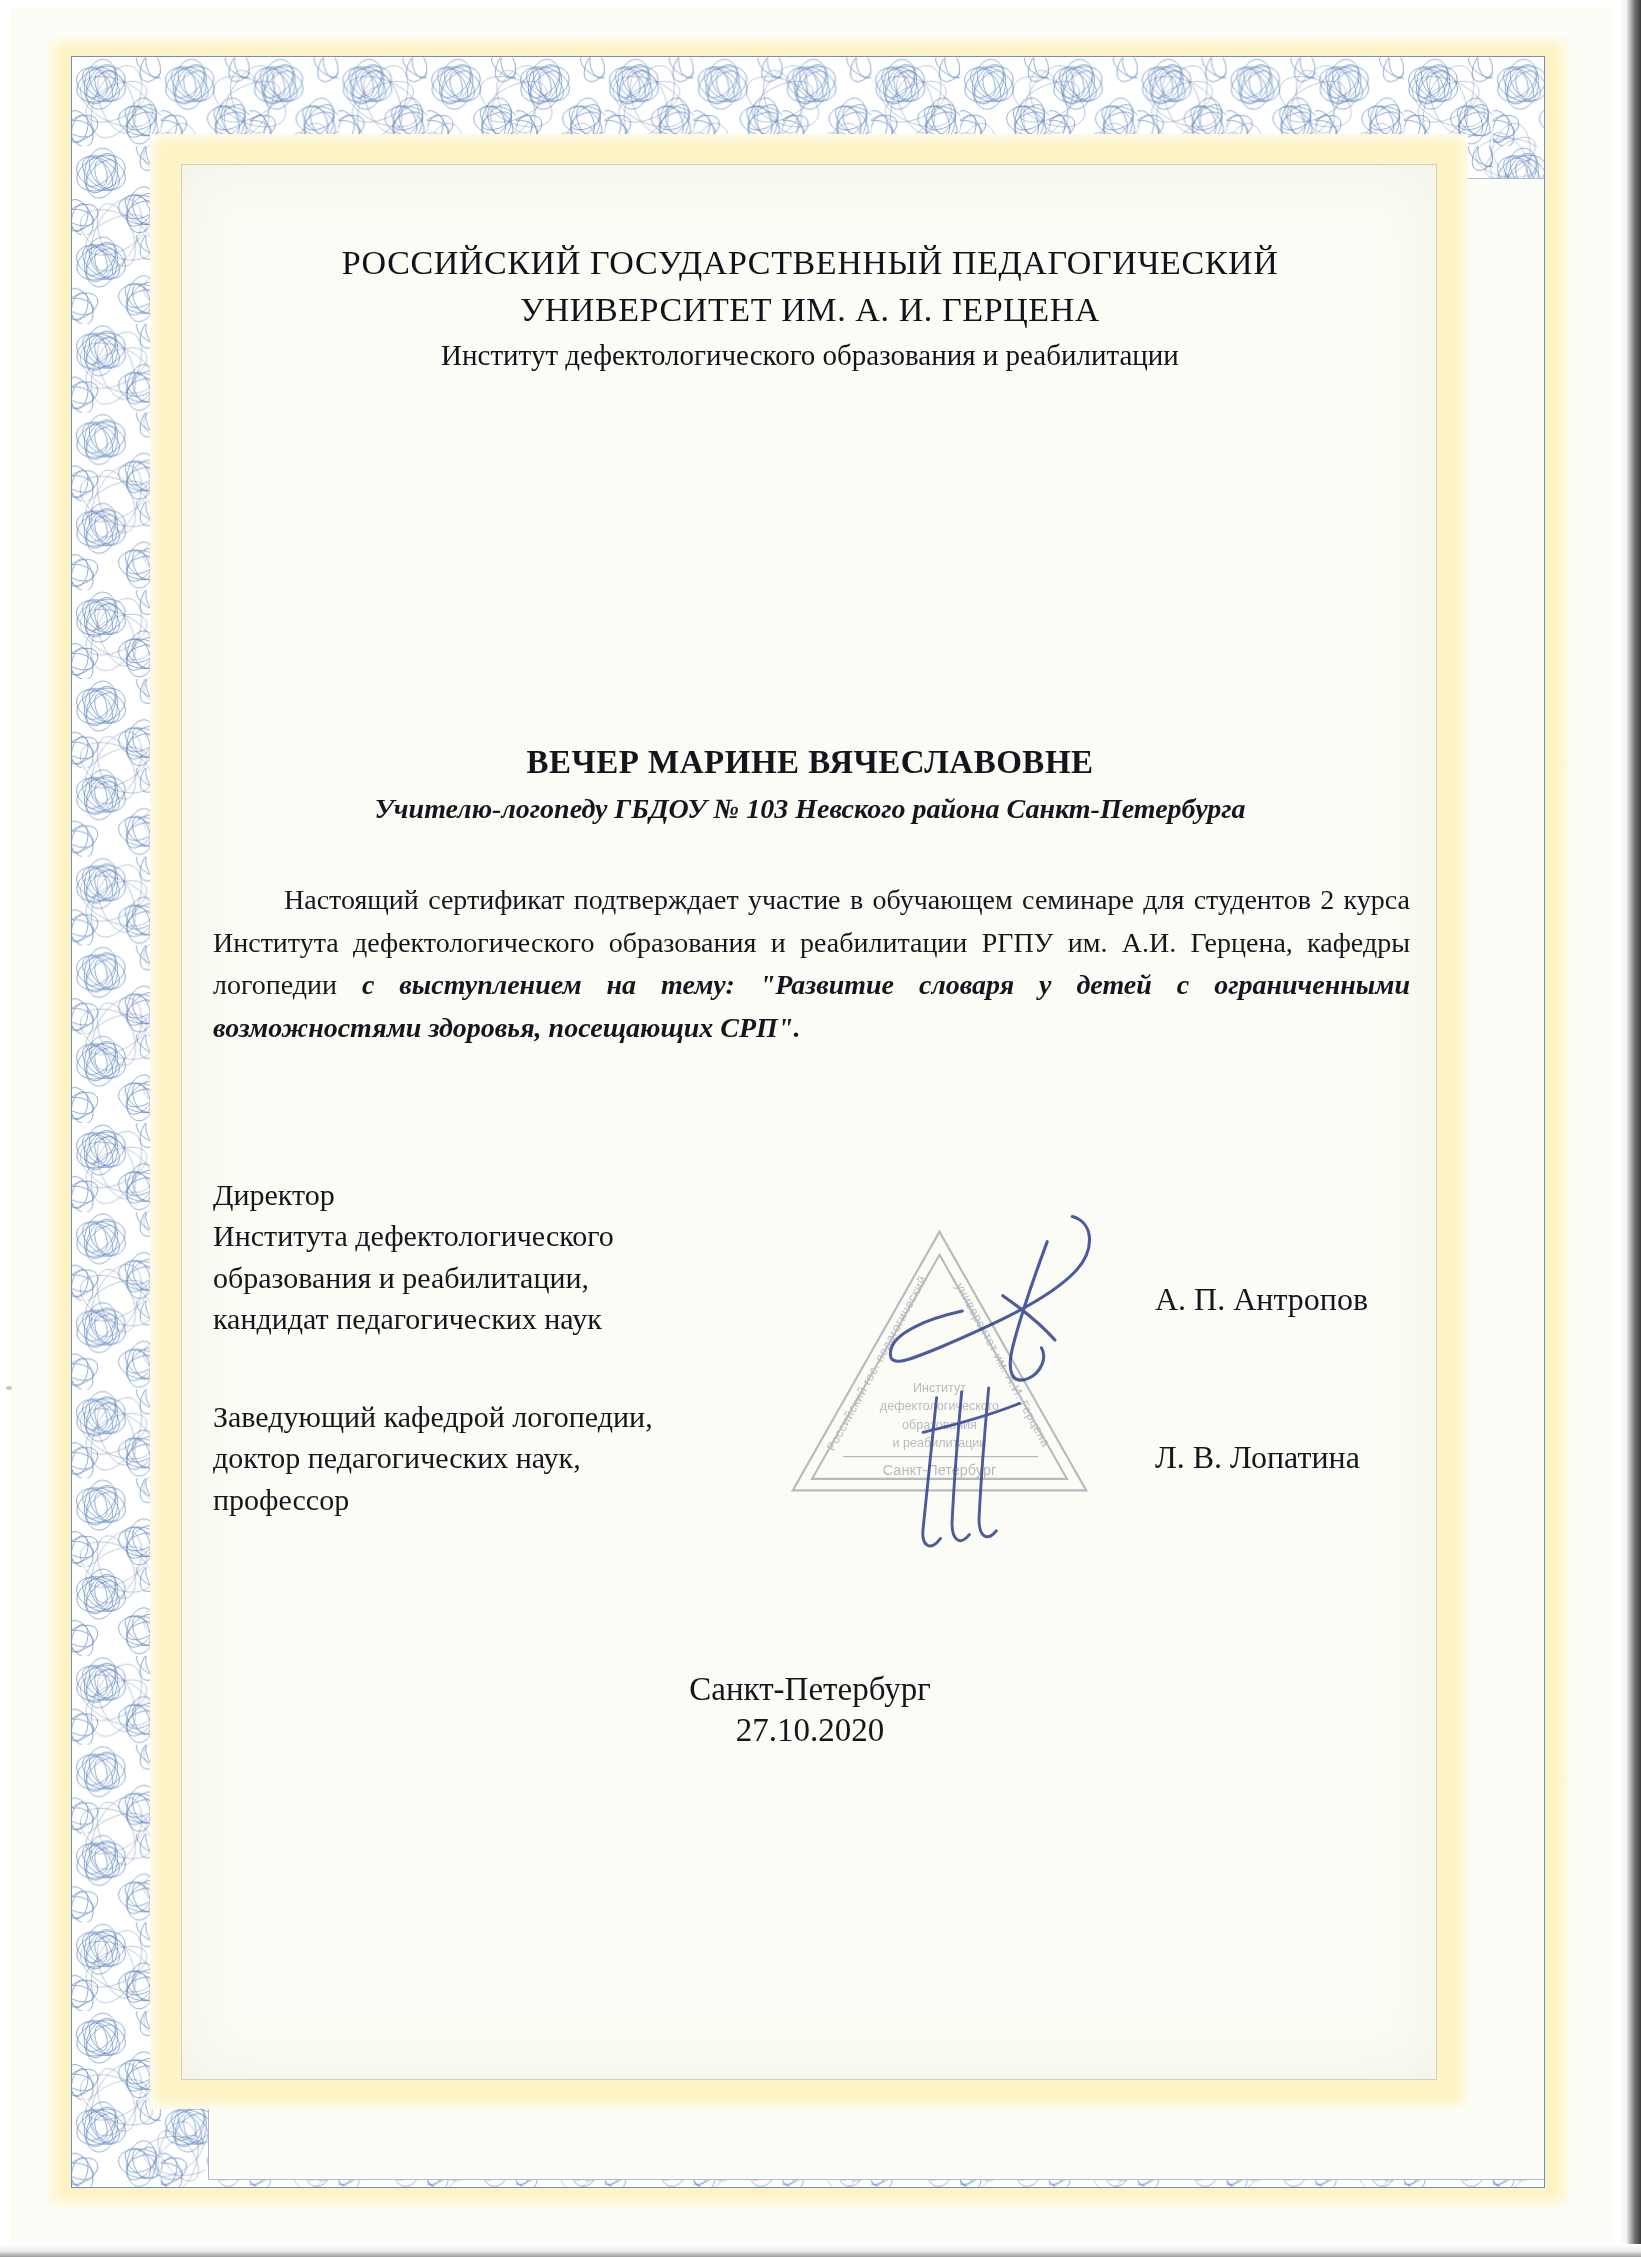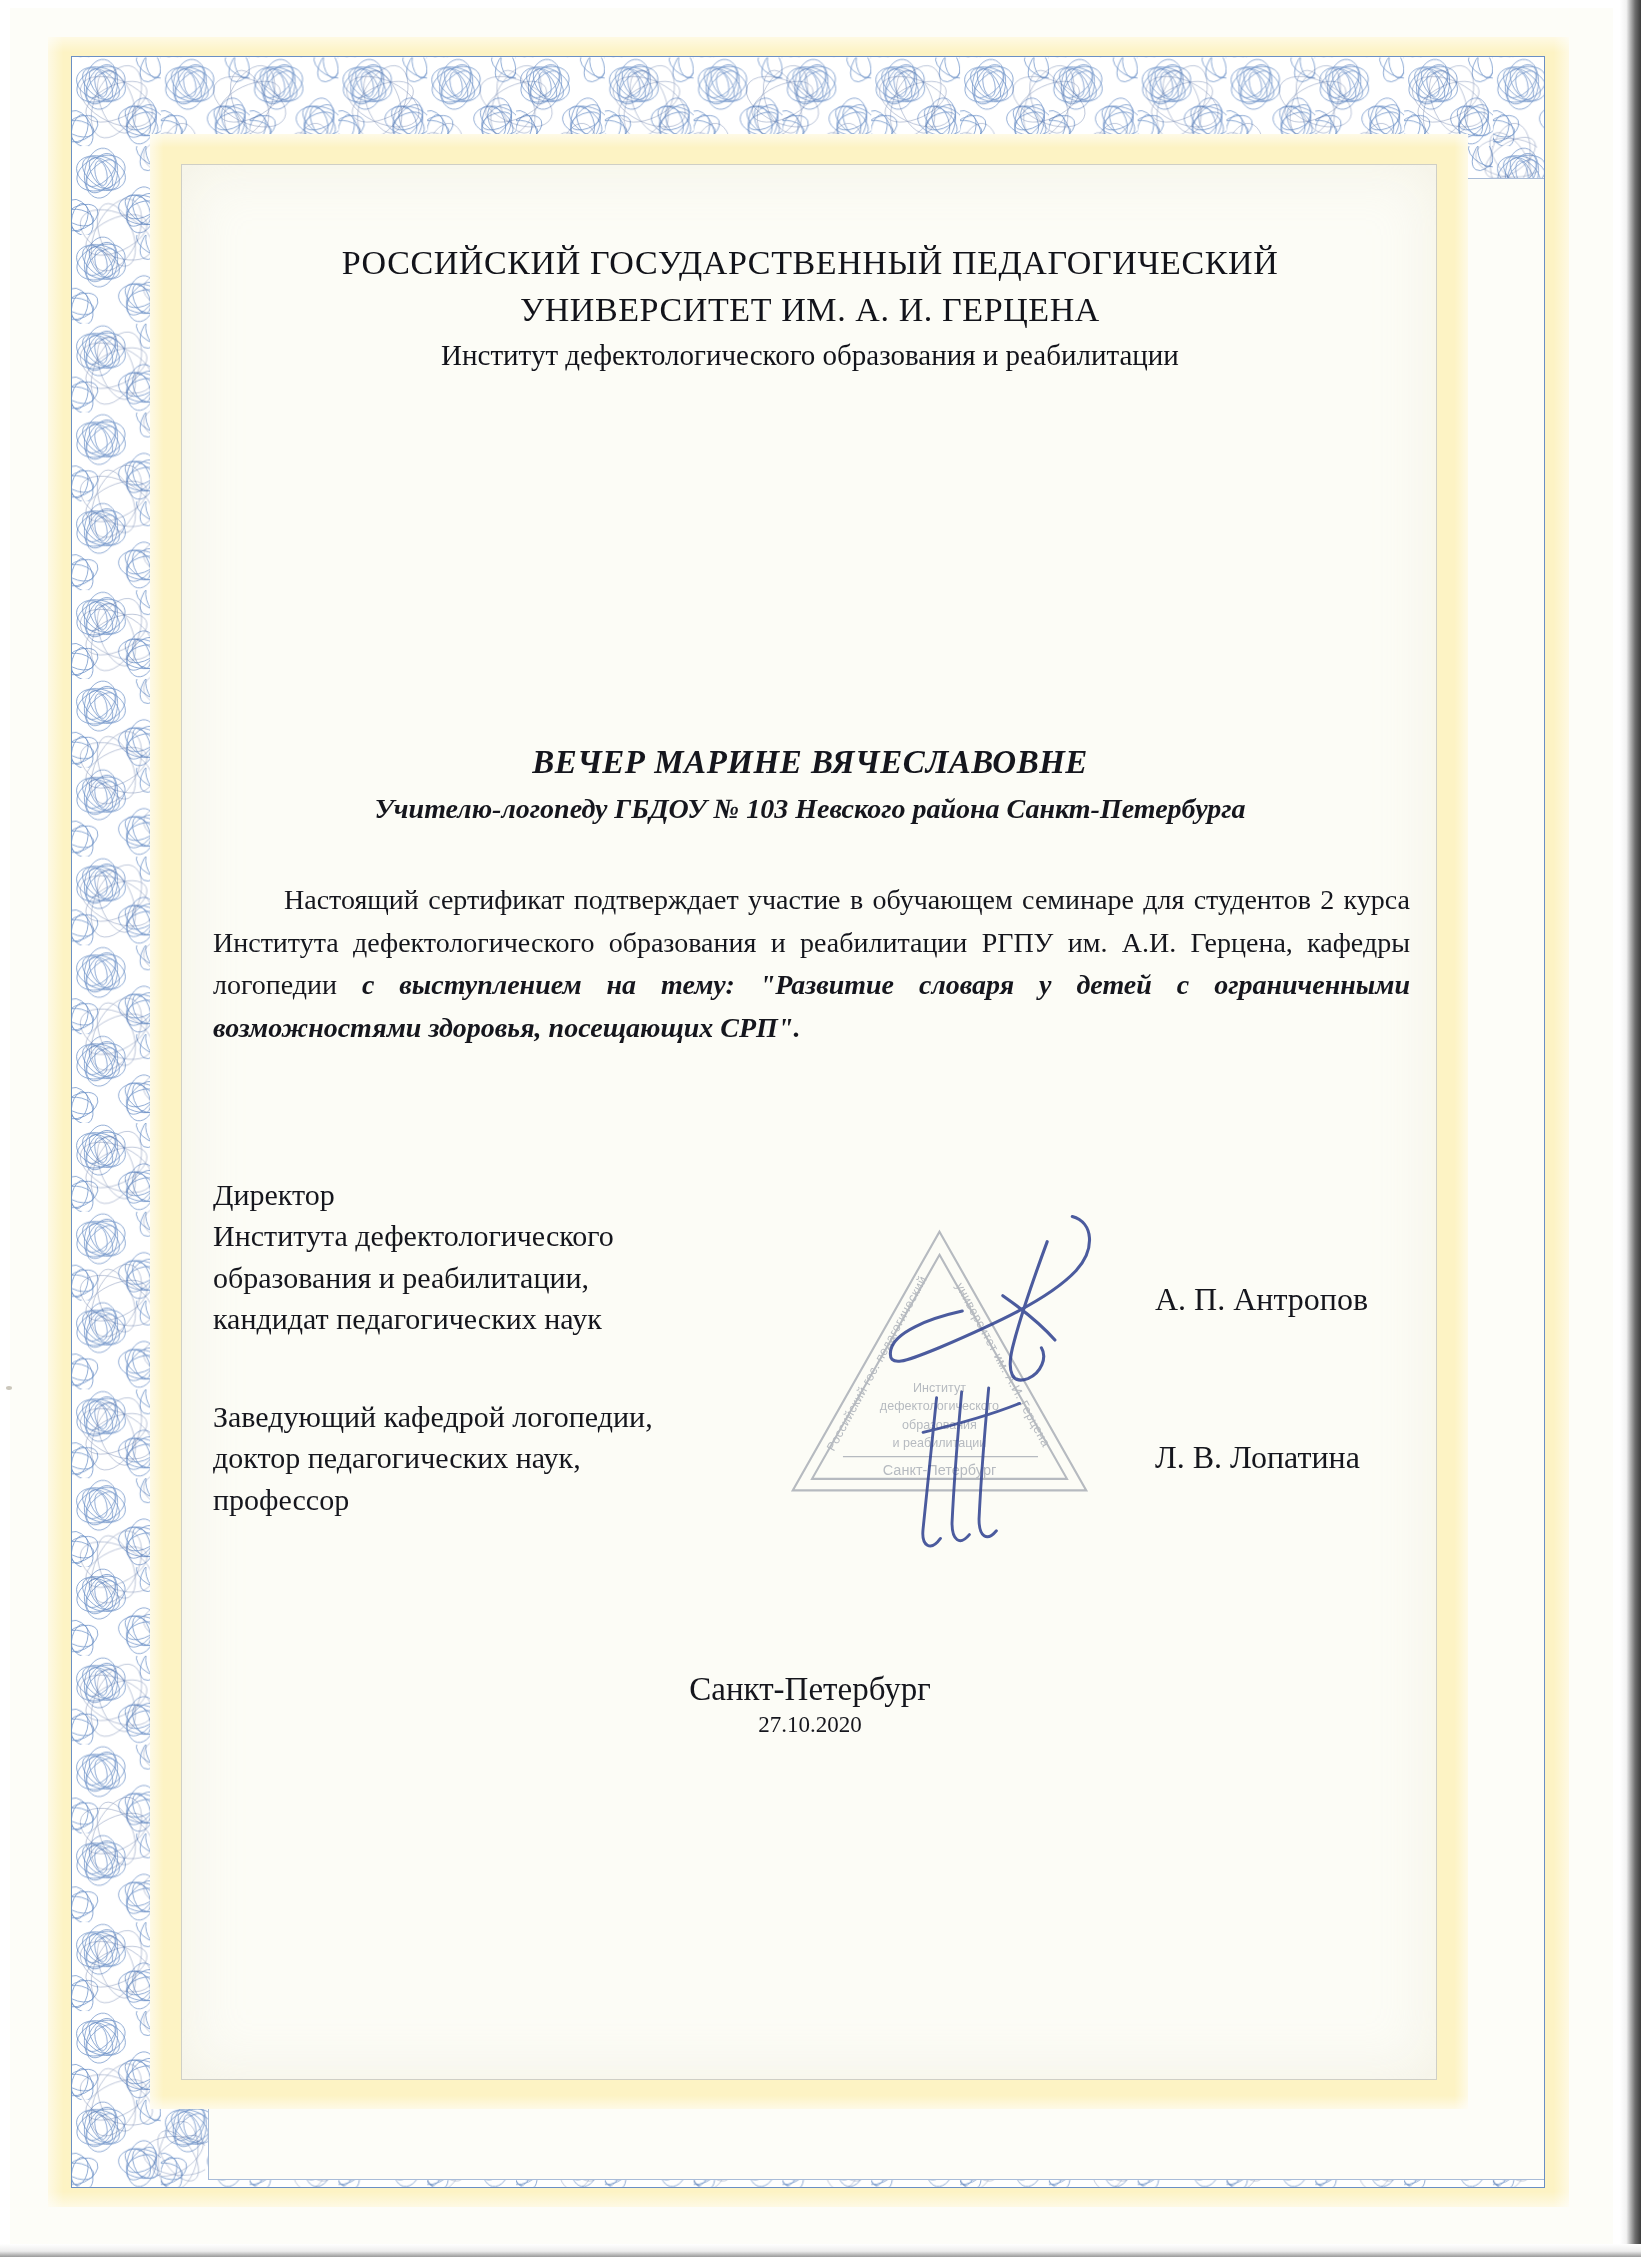--- a/index.html
+++ b/index.html
@@ -166,21 +166,20 @@
 
   .recipient {
     position: absolute;
     left: 0; top: 579px;
     width: 1256px;
     text-align: center;
     font-weight: 700;
     font-size: 33px;
     letter-spacing: 0.5px;
     color: #15161d;
-    font-style: italic;
   }
   .recipient-role {
     position: absolute;
     left: 0; top: 628px;
     width: 1256px;
     text-align: center;
     font-style: italic;
     font-weight: 700;
     font-size: 28px;
     color: #15161d;
@@ -236,21 +235,21 @@
 
   
   .footer {
     position: absolute;
     left: 0; top: 1506px;
     width: 1256px;
     text-align: center;
     color: #15161d;
   }
   .footer .city { font-size: 33px; }
-  .footer .date { font-size: 23px; margin-top: 3.9px; }
+  .footer .date { font-size: 33px; margin-top: 3.9px; }
 </style>
 </head>
 <body>
 
 <div id="page">
 
   <div class="paper"></div>
 
   <div class="mat-outer"></div>
   <div class="mat-outer-soft"></div>

